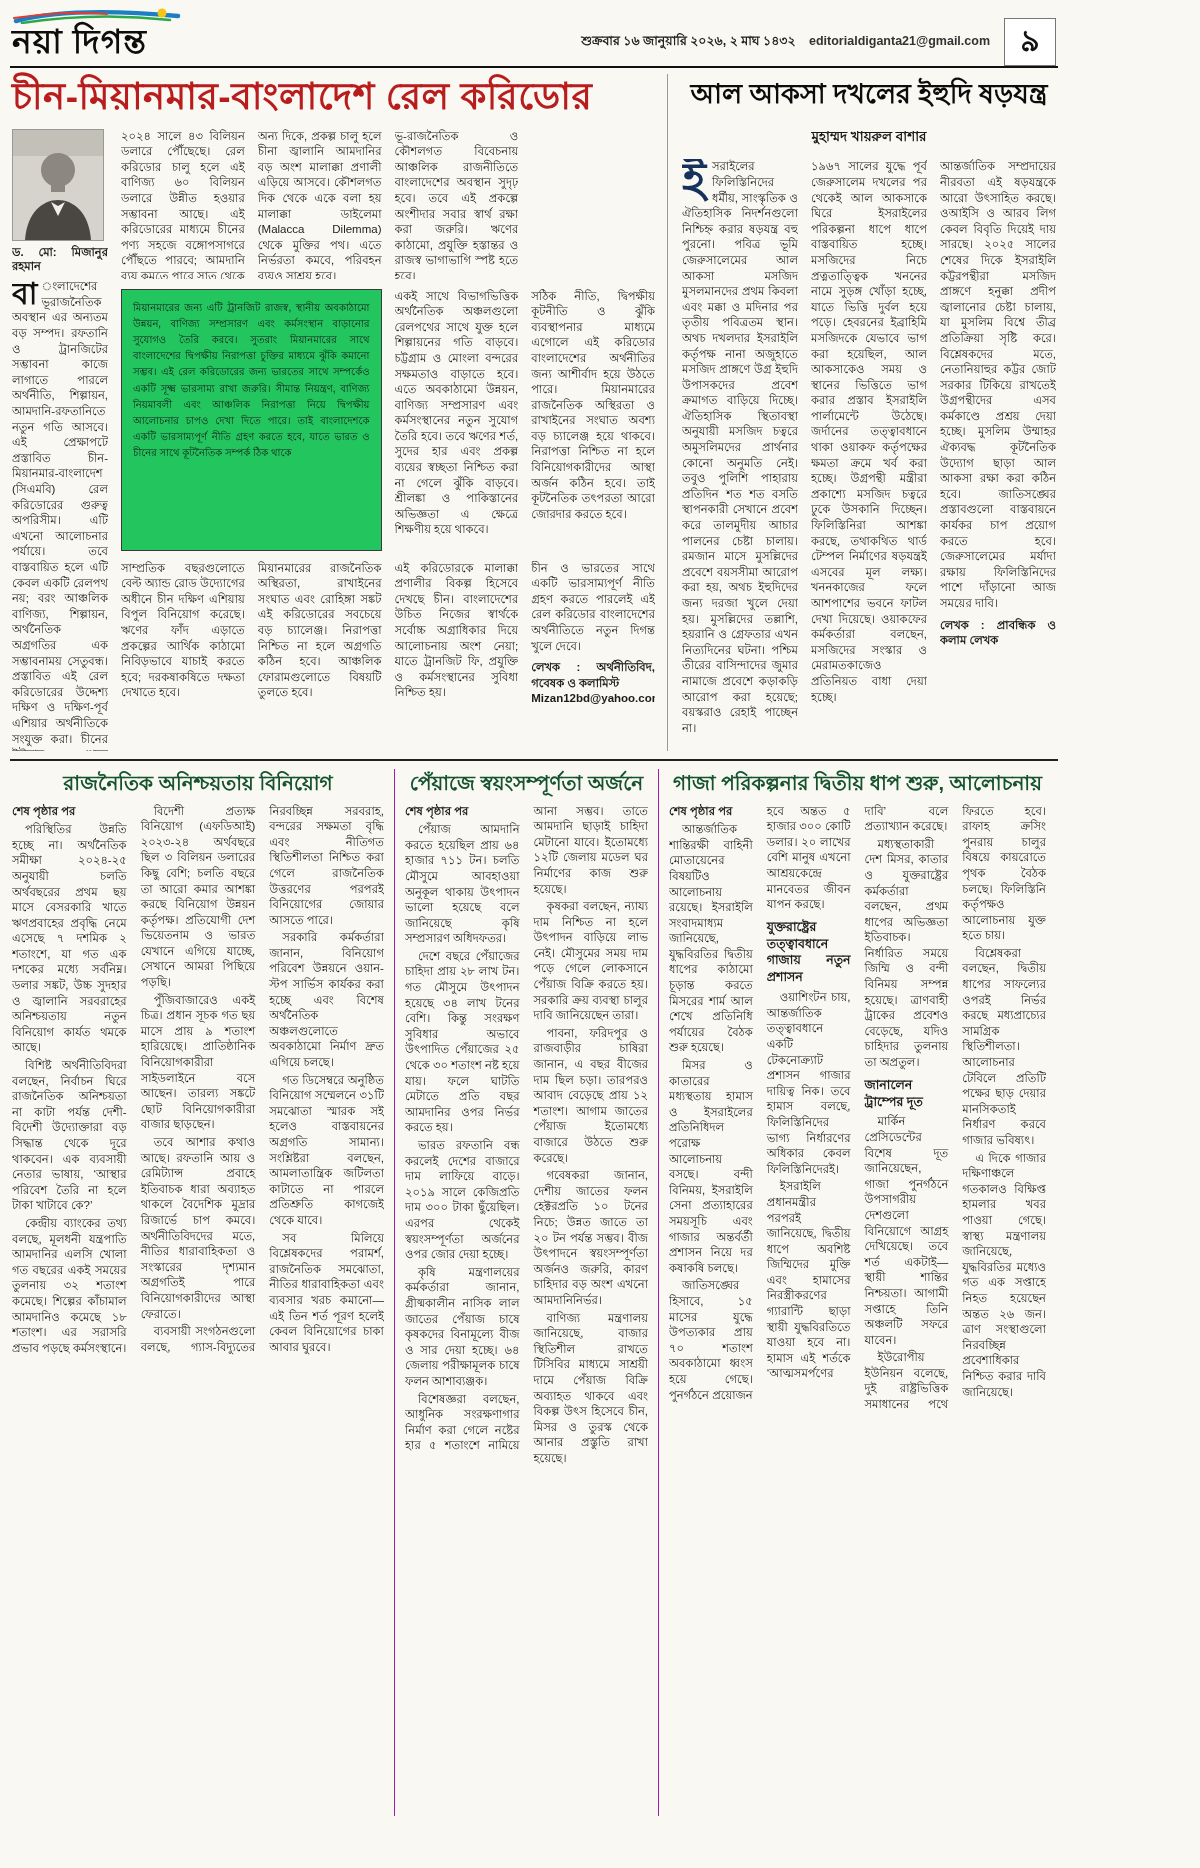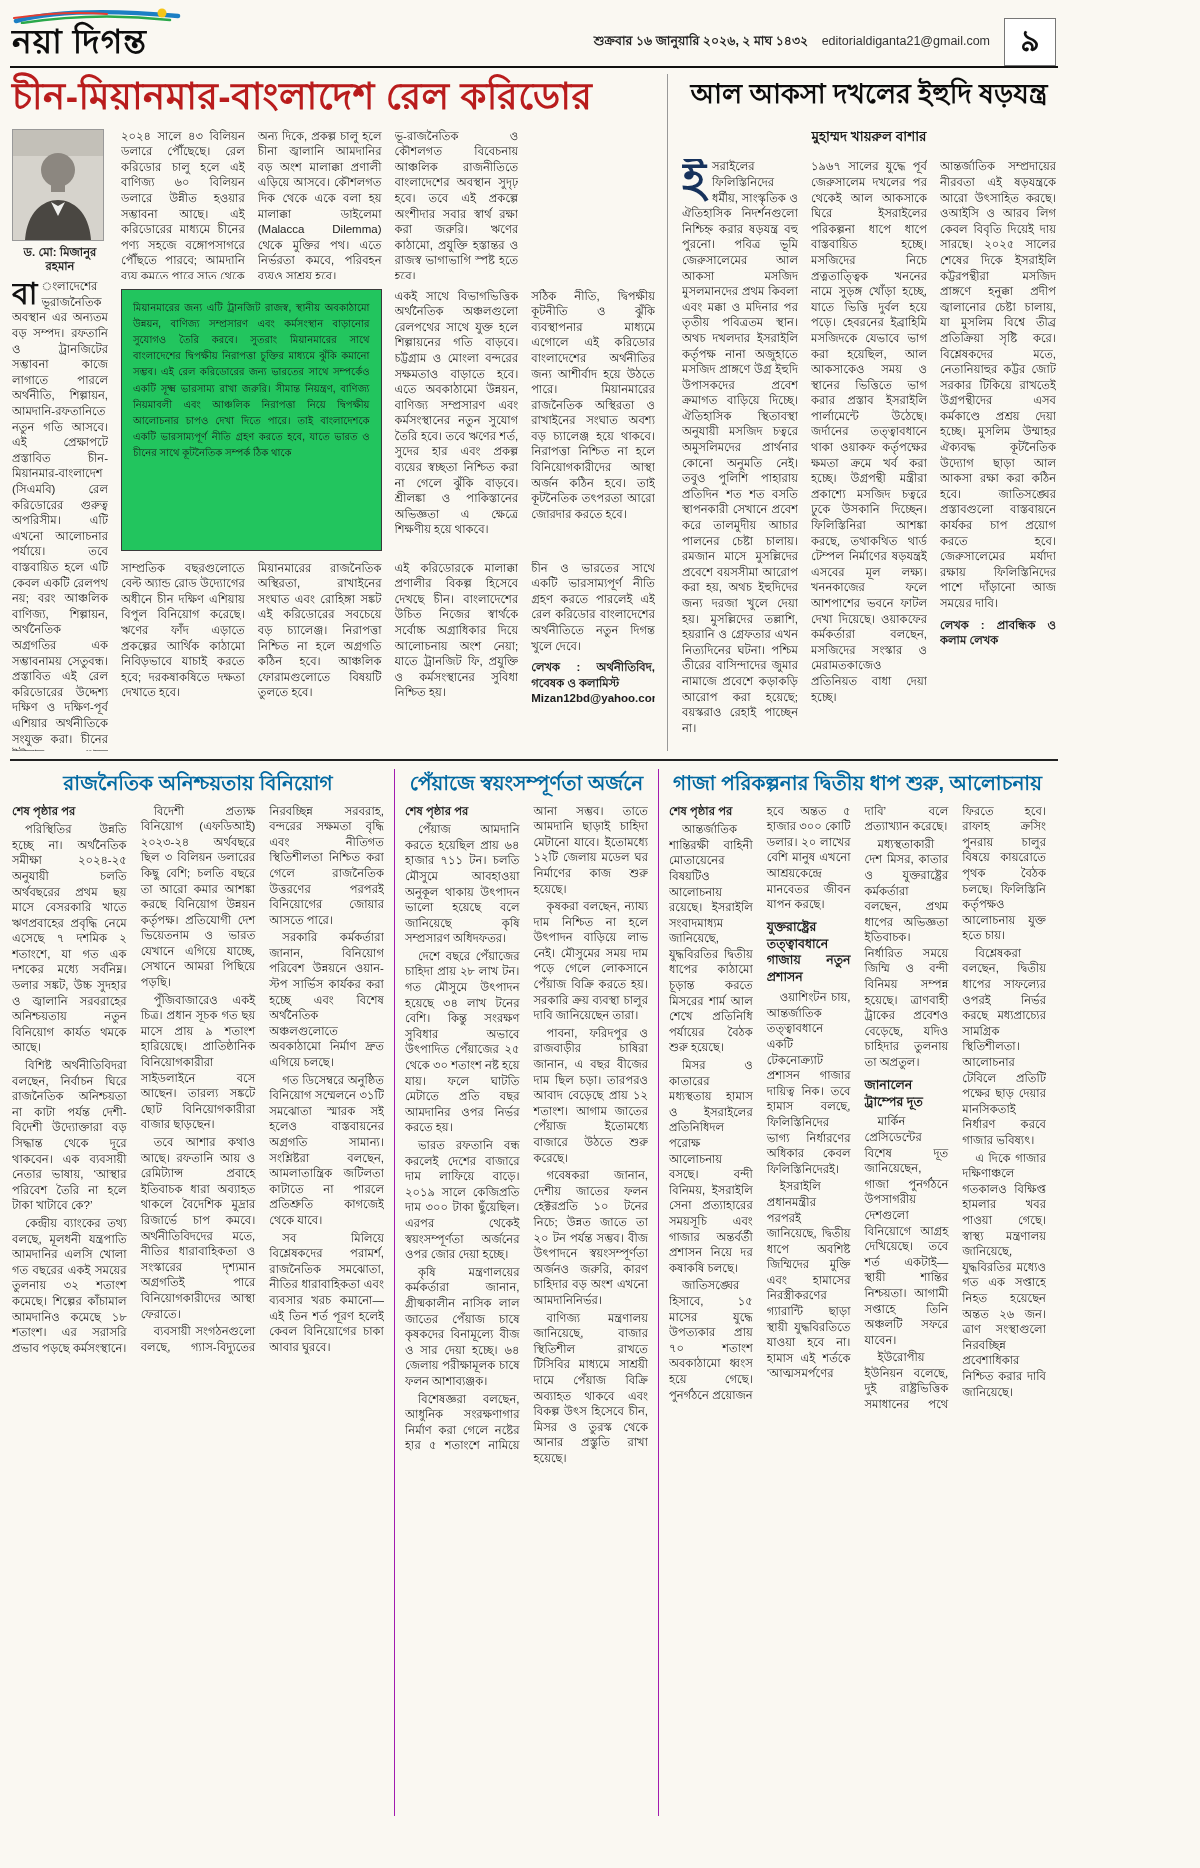--- a/index.html
+++ b/index.html
@@ -9,41 +9,41 @@
   .page{width:1068px;min-height:1868px;padding:0 10px;position:relative}
 
   
   .masthead-row{display:flex;align-items:flex-start;justify-content:space-between;
     padding:8px 2px 6px 2px;border-bottom:2.5px solid #111;height:68px;position:relative}
   .logo{display:flex;flex-direction:column;gap:1px}
   .logo-art{display:block}
   .logo-text{font-size:33px;font-weight:800;letter-spacing:1px;color:#0d0d0d;line-height:1}
   .head-right{display:flex;align-items:center;gap:14px;margin-top:10px}
   .dateline{font-size:12.5px;font-weight:700;color:#222;text-align:right}
-  .dateline .email{font-weight:400;margin-left:10px;color:#333}
+  .dateline .email{font-weight:700;margin-left:10px;color:#333}
   .page-number{width:52px;height:48px;border:1px solid #777;background:#fff;
     display:flex;align-items:center;justify-content:center;font-size:30px;font-weight:800;color:#111}
 
   
   .body-text{font-size:11.5px;line-height:15.6px;text-align:justify;color:#1c1c1c}
   .dropcap{float:left;font-size:30px;line-height:.95;font-weight:800;padding:1px 4px 0 0;color:#111}
   .dropcap.navy{font-size:46px;color:#16325c;line-height:.85;padding-right:6px}
   .signoff{font-weight:800;font-size:11.5px;margin-top:6px;line-height:1.35}
   .signoff-email{font-weight:800;font-size:11.5px}
 
   
   .top-section{display:flex;padding:6px 2px 8px 2px;border-bottom:2px solid #222;min-height:690px}
   .main-article{width:655px;padding-right:12px}
   .main-article h1{font-size:37px;font-weight:800;letter-spacing:.5px;line-height:1.15;
     color:#b91c1c;margin:2px 0 10px 0}
   .main-grid{display:grid;grid-template-columns:96px repeat(4,1fr);
     grid-template-rows:150px 262px 190px;gap:10px 13px}
   .author-col{grid-column:1;grid-row:1/4;overflow:hidden}
   .author-photo{width:92px;height:112px;background:#cfcdc7;border:1px solid #999;overflow:hidden}
-  .author-name{font-size:11.5px;font-weight:800;text-align:center;margin:4px 0 6px 0;line-height:1.25}
+  .author-name{font-size:11.5px;font-weight:800;margin:4px 0 6px 0;line-height:1.25}
   .cell{overflow:hidden}
   .c-r1a{grid-column:2;grid-row:1}.c-r1b{grid-column:3;grid-row:1}
   .c-r1c{grid-column:4;grid-row:1}.c-r1d{grid-column:5;grid-row:1}
   .quote-box{grid-column:2/4;grid-row:2;border:1.5px solid #3a3a3a;background:#22c55e;
     padding:10px 11px;font-size:10px;line-height:16.2px;font-weight:400;text-align:justify;overflow:hidden}
   .c-r2a{grid-column:4;grid-row:2}.c-r2b{grid-column:5;grid-row:2}
   .c-r3a{grid-column:2;grid-row:3}.c-r3b{grid-column:3;grid-row:3}
   .c-r3c{grid-column:4;grid-row:3}.c-r3d{grid-column:5;grid-row:3}
 
   .side-article{flex:1;border-left:1px solid #999;padding-left:14px}
@@ -51,21 +51,21 @@
     color:#0c0c0c;margin:4px 0 6px 0}
   .side-author{font-size:13.5px;font-weight:800;text-align:center;margin:16px 0 10px 0}
   .side-cols{display:flex;gap:13px}
   .scol{flex:1;height:585px;overflow:hidden}
 
   
   .bottom-section{display:flex;padding:8px 2px 10px 2px}
   .b-art{padding:0 10px}
   .b-art:first-child{padding-left:0}
   .b-art + .b-art{border-left:1px solid #a21caf}
-  .b-art h3{font-size:20px;font-weight:800;text-align:center;line-height:1.25;margin:2px 0 8px 0;color:#0369a1}
+  .b-art h3{font-size:20px;font-weight:800;text-align:center;line-height:1.25;margin:2px 0 8px 0;color:#14532d}
   .b-body{height:1012px;overflow:hidden;column-gap:14px;column-fill:balance}
   .cols3{column-count:3}.cols2{column-count:2}.cols4{column-count:4}
   .b1{width:382px}.b2{width:264px}.b3{flex:1}
   .continued{display:block;font-weight:800;margin-bottom:3px}
   .para{display:block;text-indent:13px;margin-bottom:2px}
   .subhead{display:block;font-weight:800;font-size:12.5px;line-height:1.35;margin:6px 0 4px 0;text-indent:0}
 </style>
 </head>
 <body>
 

